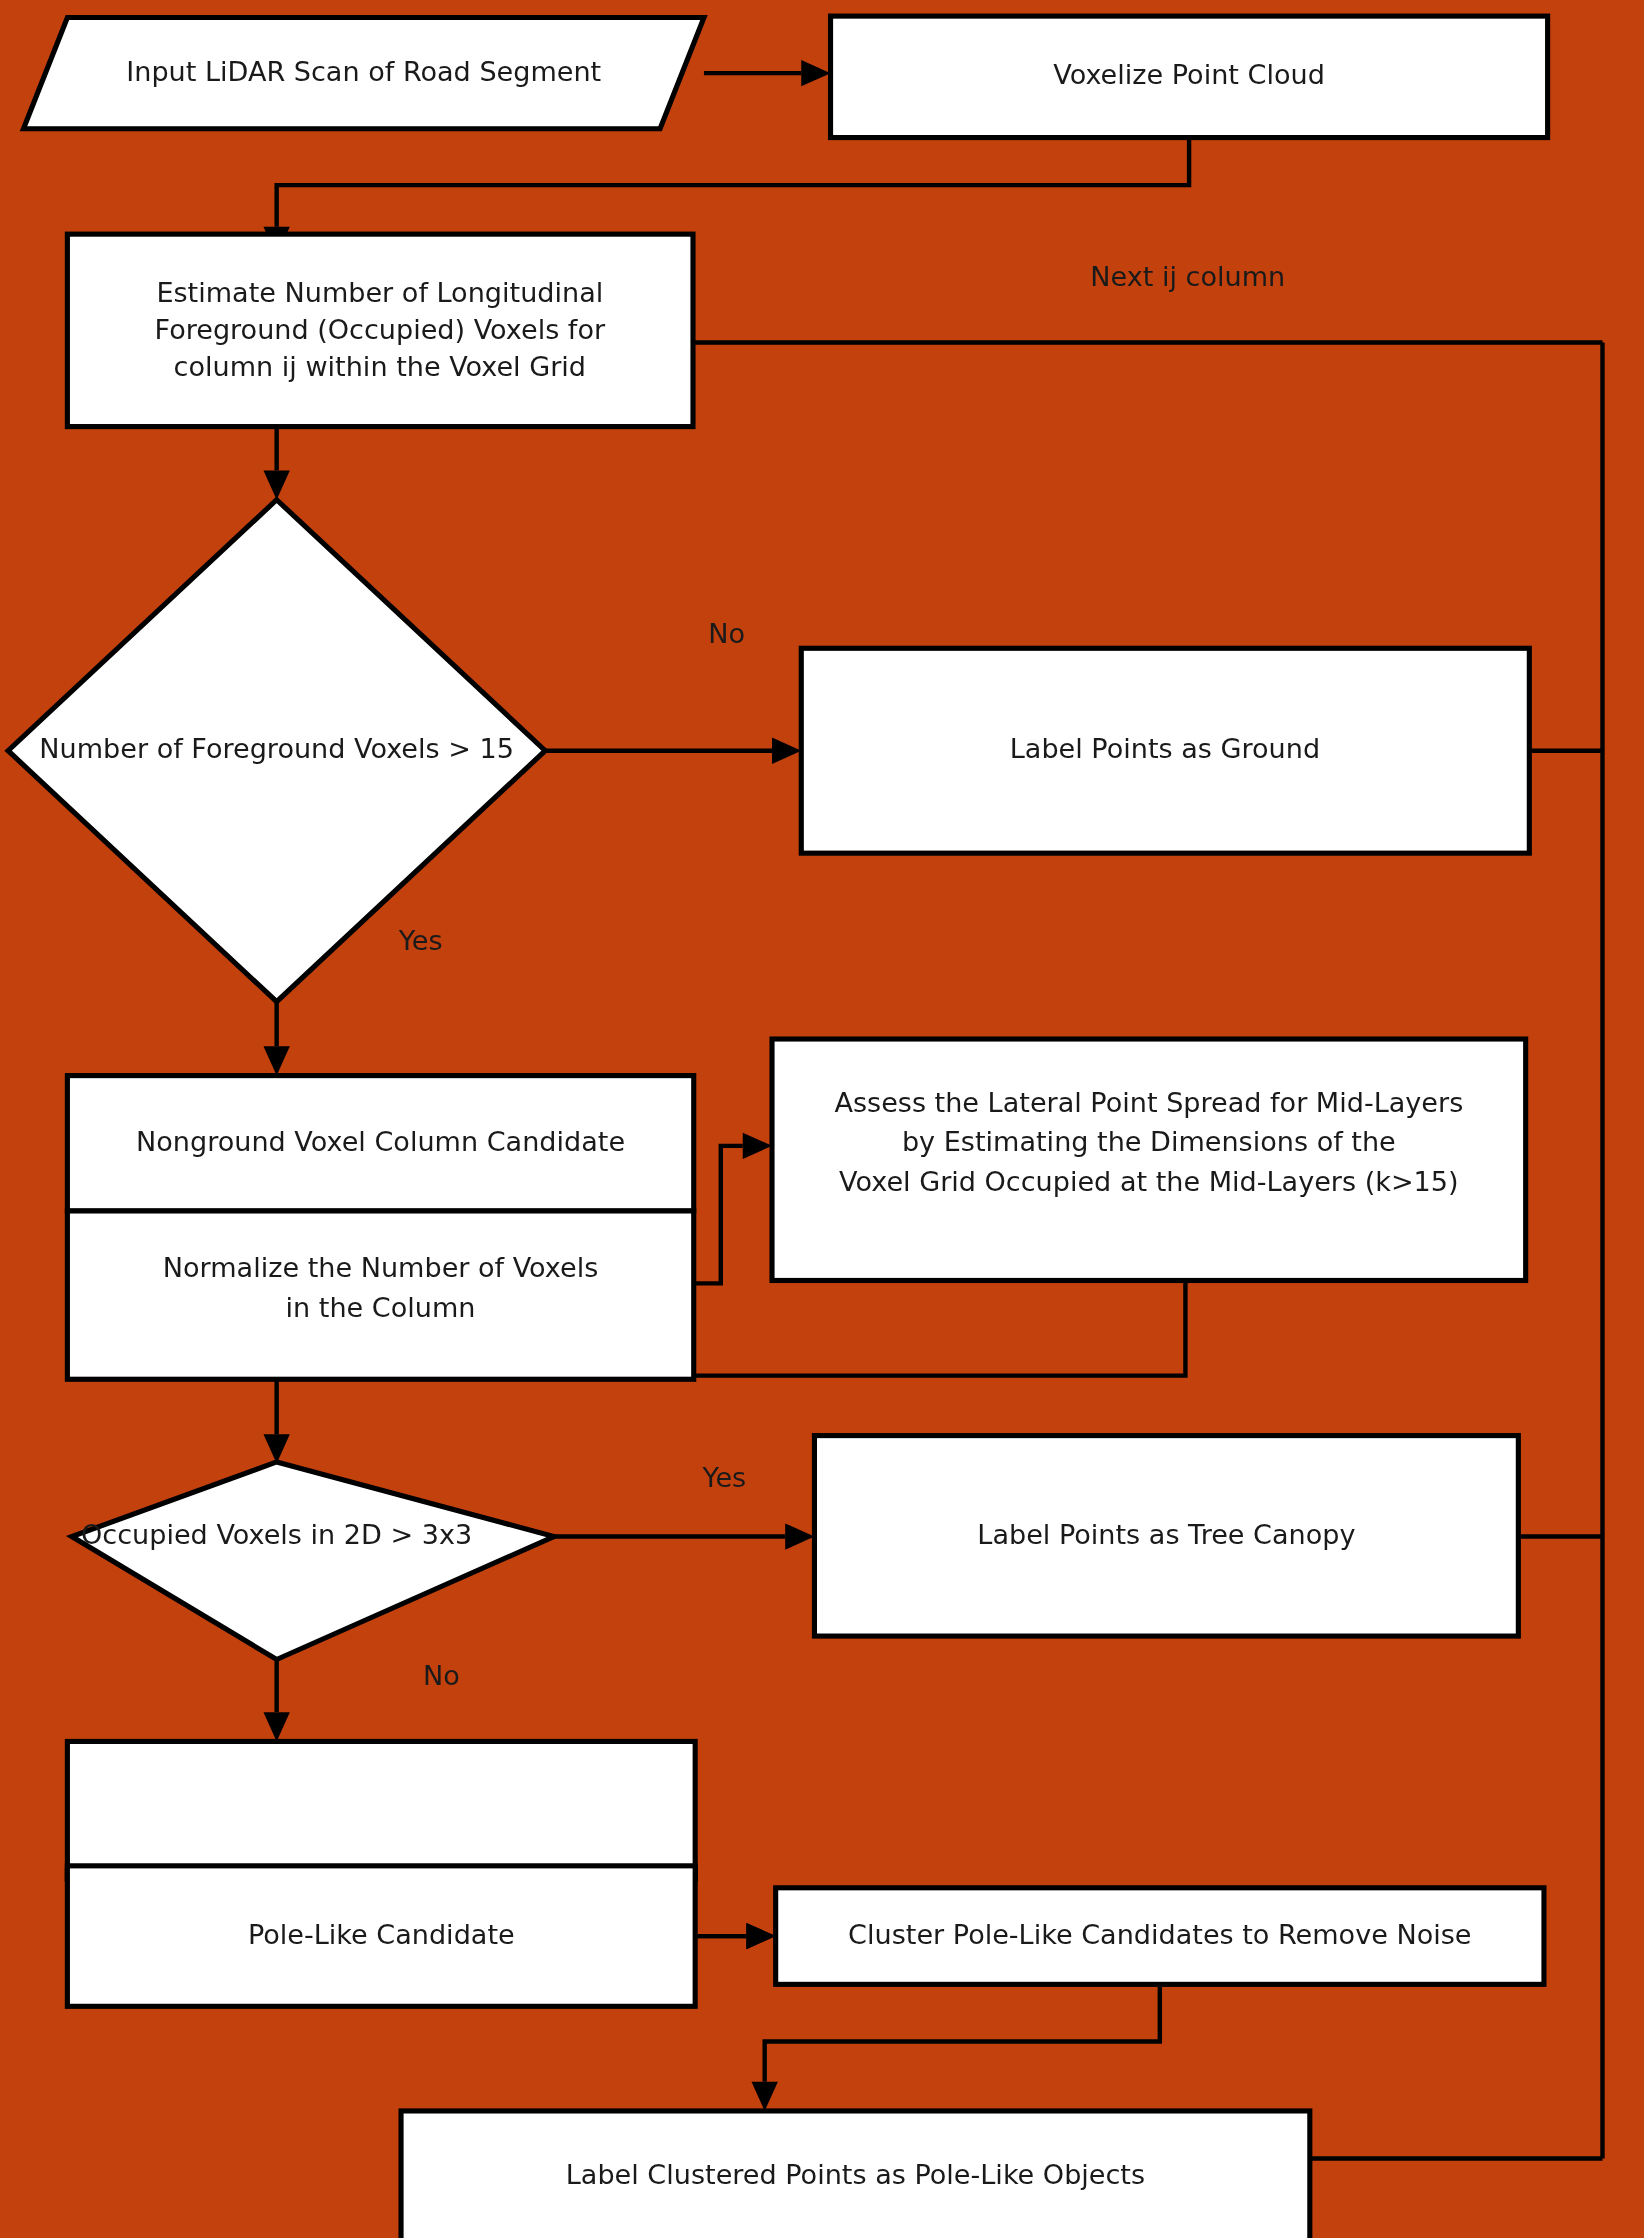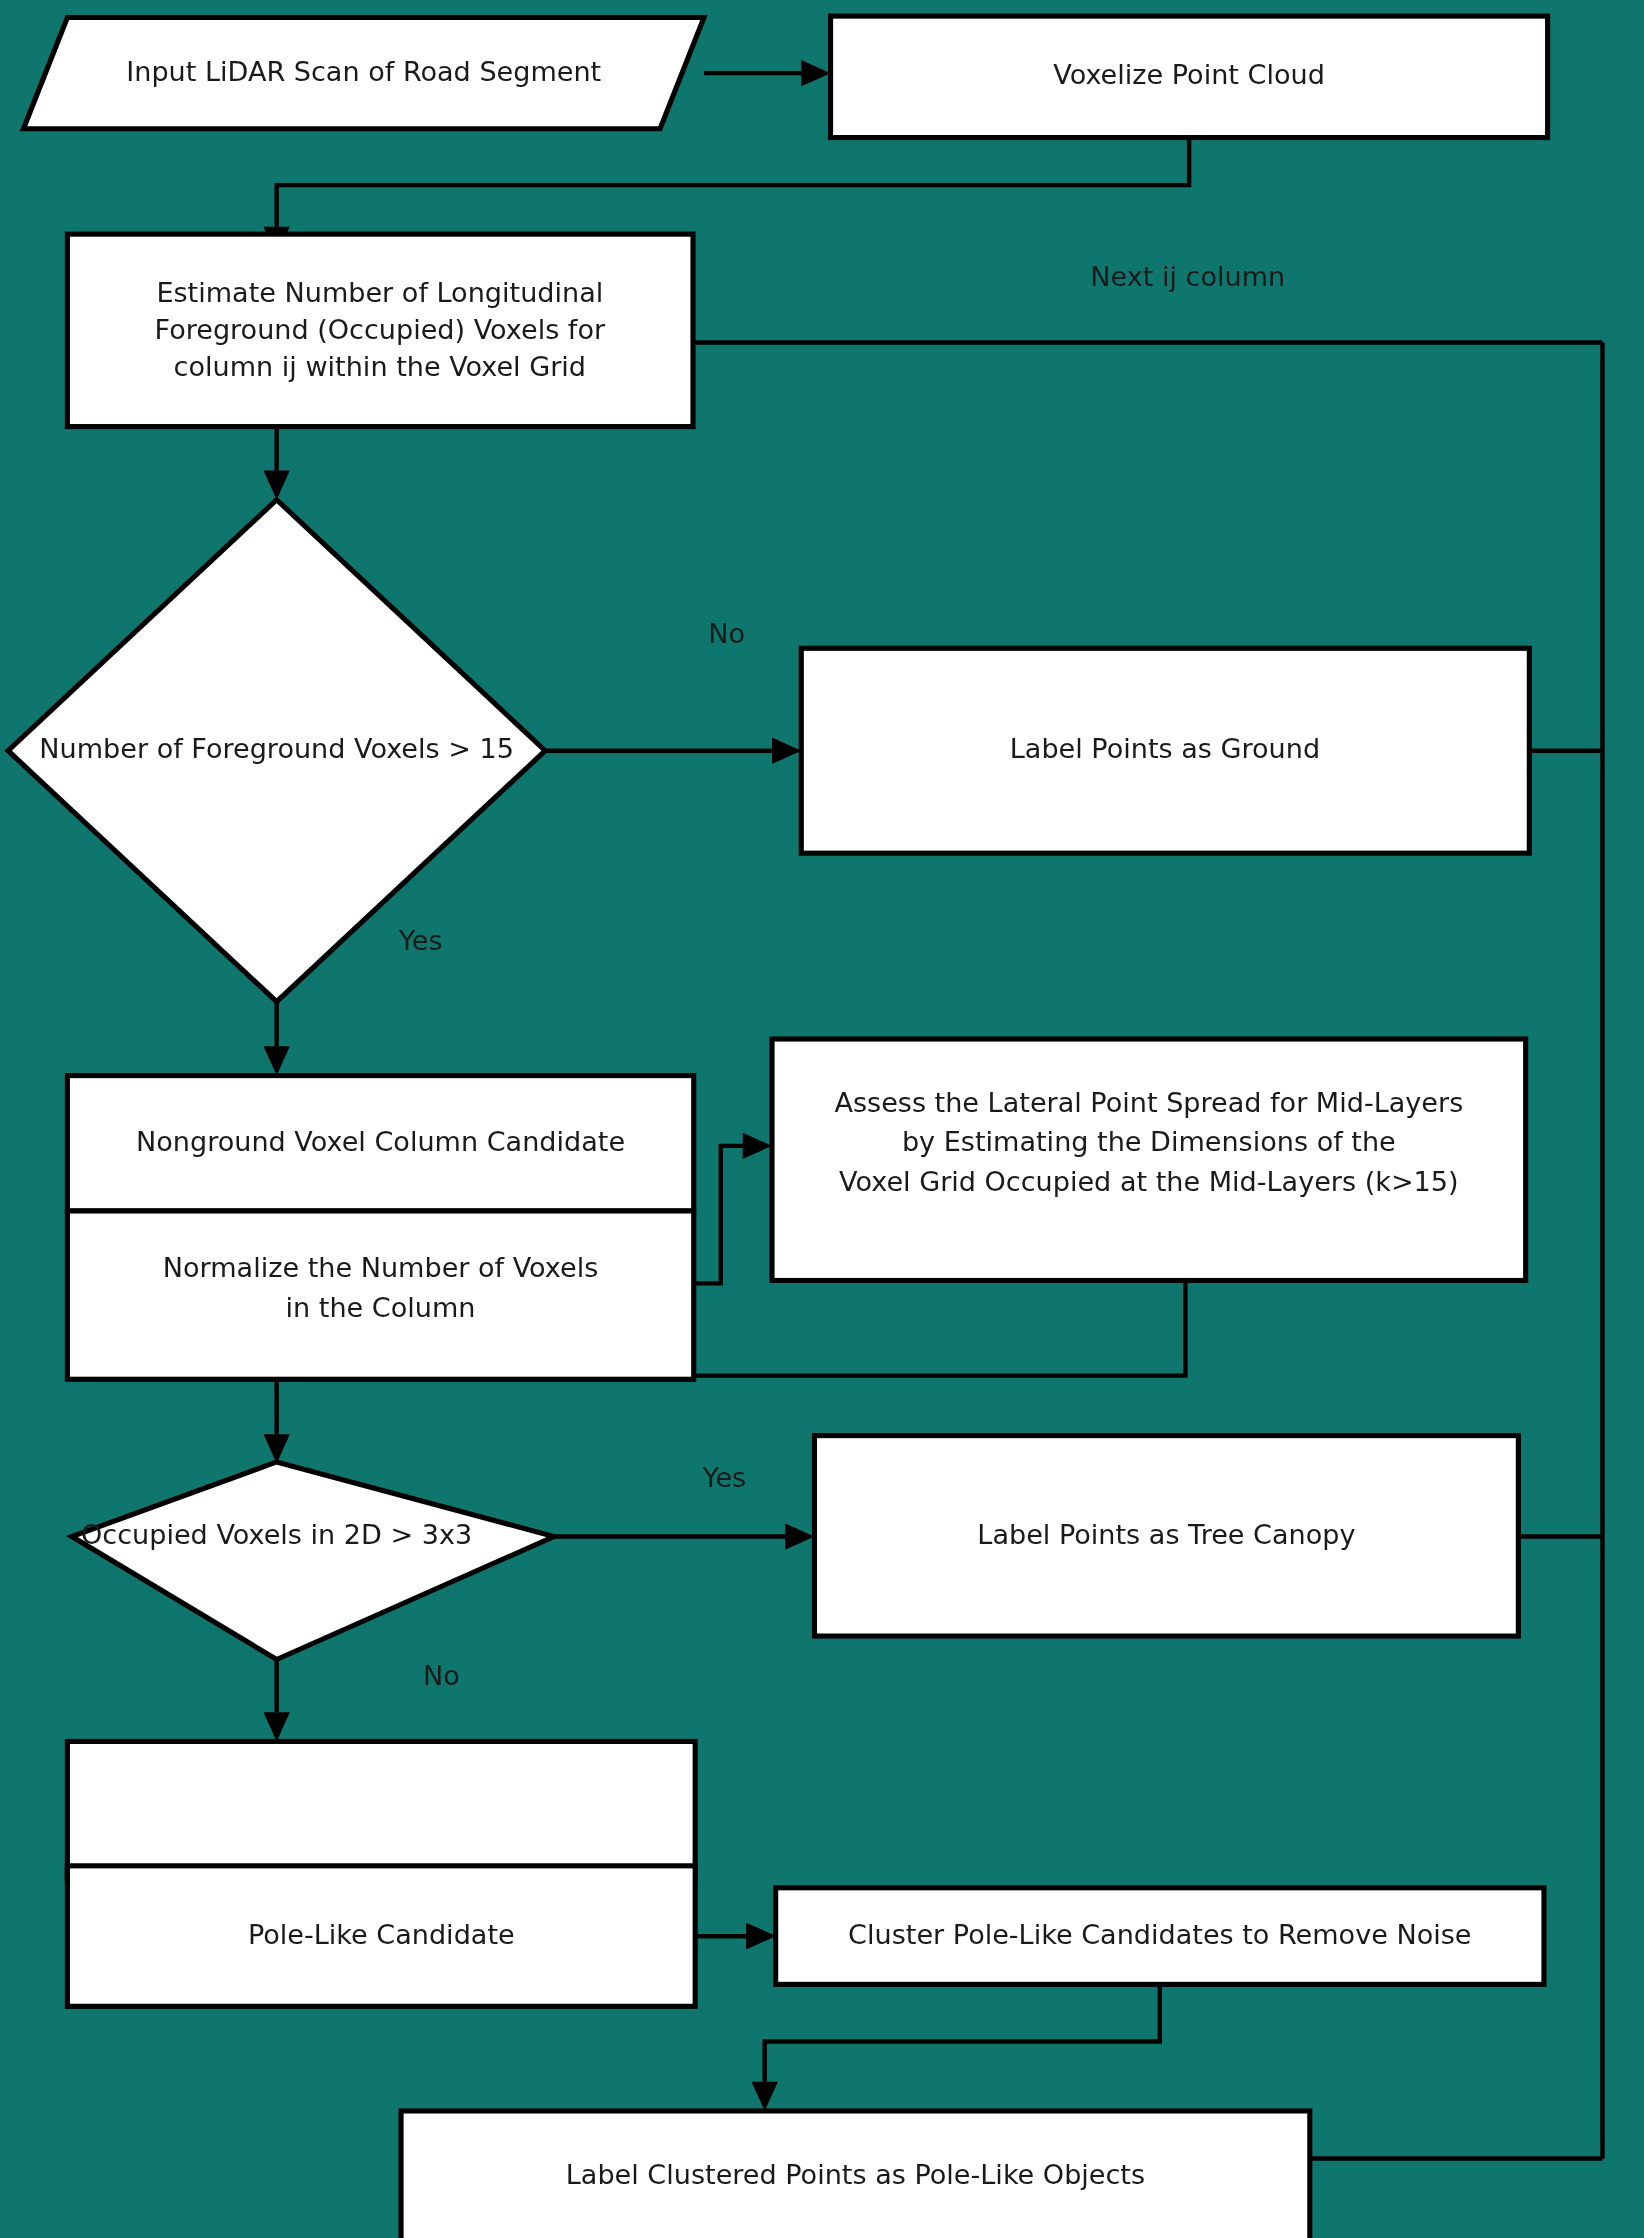--- a/index.html
+++ b/index.html
@@ -4,21 +4,21 @@
 <style>
   html, body {
     margin: 0;
     padding: 0;
     background: #ffffff;
   }
   #canvas {
     position: relative;
     width: 1645px;
     height: 2239px;
-    background: #0f766e;
+    background: #c2410c;
     font-family: "DejaVu Sans", sans-serif;
   }
   svg.flow {
     position: absolute;
     top: 0;
     left: 0;
     width: 1645px;
     height: 2239px;
     overflow: visible;
   }

